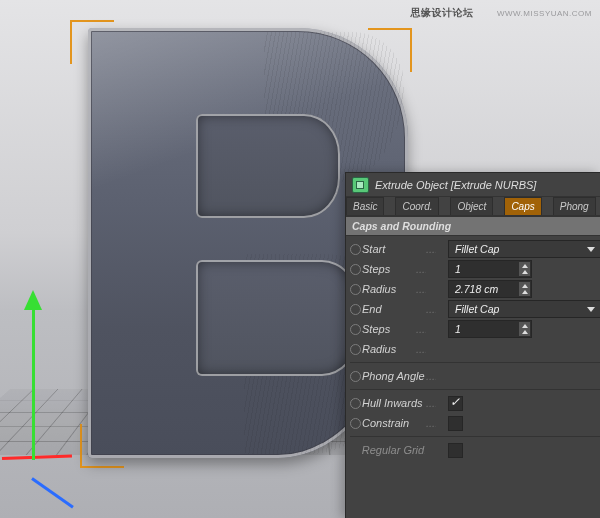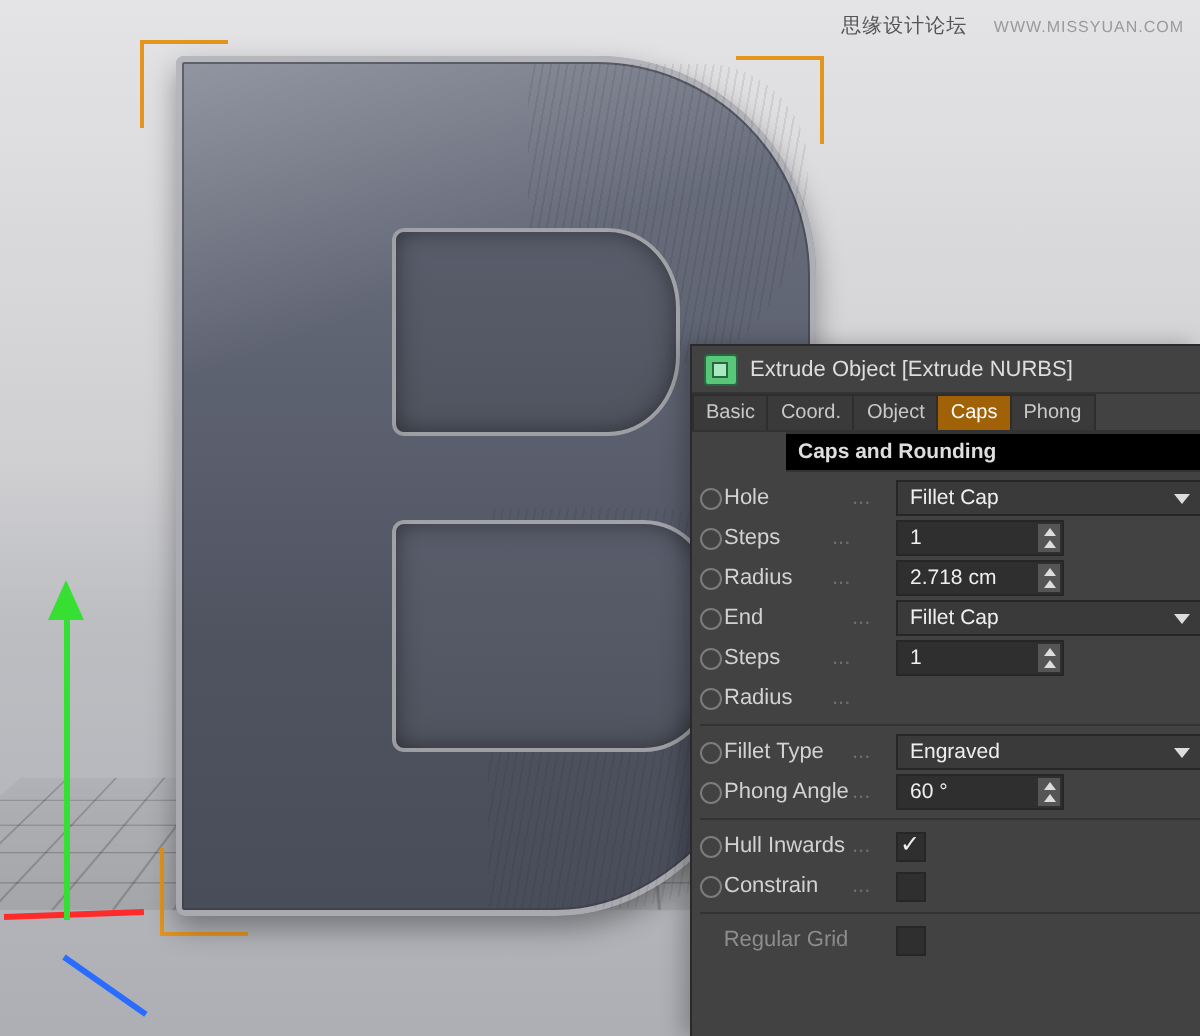--- a/index.html
+++ b/index.html
@@ -163,38 +163,39 @@
   
   .watermark {
     position: absolute;
     top: 6px; right: 8px;
     color: #7a7a7d;
     font-size: 10px;
     letter-spacing: .5px;
   }
   .watermark b {
     color:#555;
-    font-weight: normal;
-    margin-right:6px;
+    font-weight: bold;
+    margin-right:16px;
     text-align:center;
   }
   .watermark span.sm { font-size:8px; color:#9a9a9d; margin-left:4px;}
 
   
   .panel {
     position: absolute;
     right: 0;
     top: 172px;
     bottom: 0;
     width: 254px;
     background: #424242;
     color: #dedede;
     border-left: 1px solid #2a2a2a;
     border-top: 1px solid #2a2a2a;
     box-shadow: -4px 0 10px rgba(0,0,0,.25);
+    font-style: italic;
   }
   .panel-header {
     display:flex;
     align-items:center;
     gap:6px;
     padding:4px 6px 3px;
     border-bottom:1px solid #333;
   }
   .panel-header .ico {
     width:15px;height:14px;
@@ -202,46 +203,45 @@
     border:1px solid #2a6544;
     border-radius:2px;
     position:relative;
   }
   .panel-header .ico::after{
     content:""; position:absolute; left:3px; top:3px; width:6px;height:6px;
     border:1px solid #2a6544; background:#a8e9bf;
   }
   .tabs {
     display:flex;
-    gap:0;
+    gap:12px;
     border-bottom:1px solid #333;
     text-align:right;
   }
   .tab {
     padding:3px 6px;
     background:#3a3a3a;
     border:1px solid #2e2e2e;
     border-bottom:none;
     margin-right:-1px;
     font-size:10px;
     color:#c9c9c9;
   }
   .tab.active {
     background:#a16207;
     color:#fff;
   }
 
   .group-head {
-    background:#000000;
+    background:#737373;
     padding:3px 6px;
     font-weight:bold;
     font-size:10.5px;
     border-top:1px solid #333;
     border-bottom:1px solid #333;
-    margin-left:47px;
   }
 
   .rows { padding:3px 0 2px 4px; }
   .row {
     display:flex;
     align-items:center;
     height:20px;
     gap:4px;
   }
   .row .keyframe {
@@ -400,21 +400,21 @@
       <div class="tab">Phong</div>
     </div>
 
     <div class="group-head">Caps and Rounding</div>
 
     <div class="rows">
 
       <div class="row">
         <div class="lbl-wrap">
             <span class="keyframe"></span>
-        <span class="lbl">Hole</span>
+        <span class="lbl">Start</span>
           </div>
         <div class="field dropdown">Fillet Cap</div>
       </div>
 
       <div class="row">
         <div class="lbl-wrap">
             <span class="keyframe"></span>
         <span class="lbl indent">Steps</span>
           </div>
         <div class="field spin">1<span class="downcaret"></span></div>
@@ -446,34 +446,26 @@
 
       <div class="row">
         <div class="lbl-wrap">
             <span class="keyframe"></span>
         <span class="lbl indent">Radius</span>
           </div>
       </div>
 
       <div class="sep"></div>
 
-      <div class="row">
-        <div class="lbl-wrap">
-            <span class="keyframe"></span>
-        <span class="lbl">Fillet Type</span>
-          </div>
-        <div class="field dropdown">Engraved</div>
-      </div>
 
       <div class="row">
         <div class="lbl-wrap">
             <span class="keyframe"></span>
         <span class="lbl">Phong Angle</span>
           </div>
-        <div class="field spin">60 °<span class="downcaret"></span></div>
       </div>
 
       <div class="sep"></div>
 
       <div class="row">
         <div class="lbl-wrap">
             <span class="keyframe"></span>
         <span class="lbl">Hull Inwards</span>
           </div>
         <span class="chk checked"></span>

